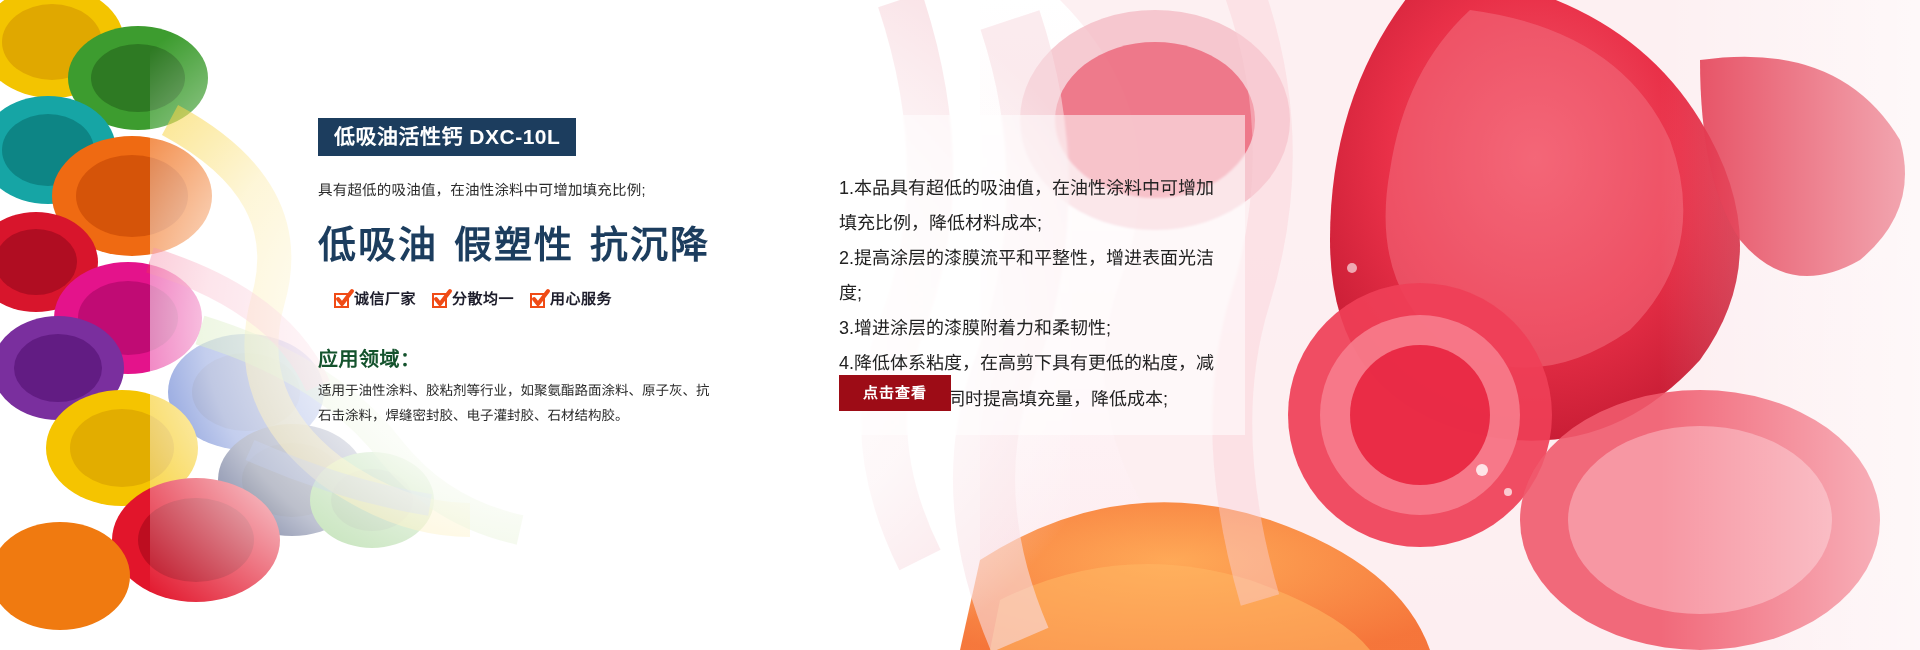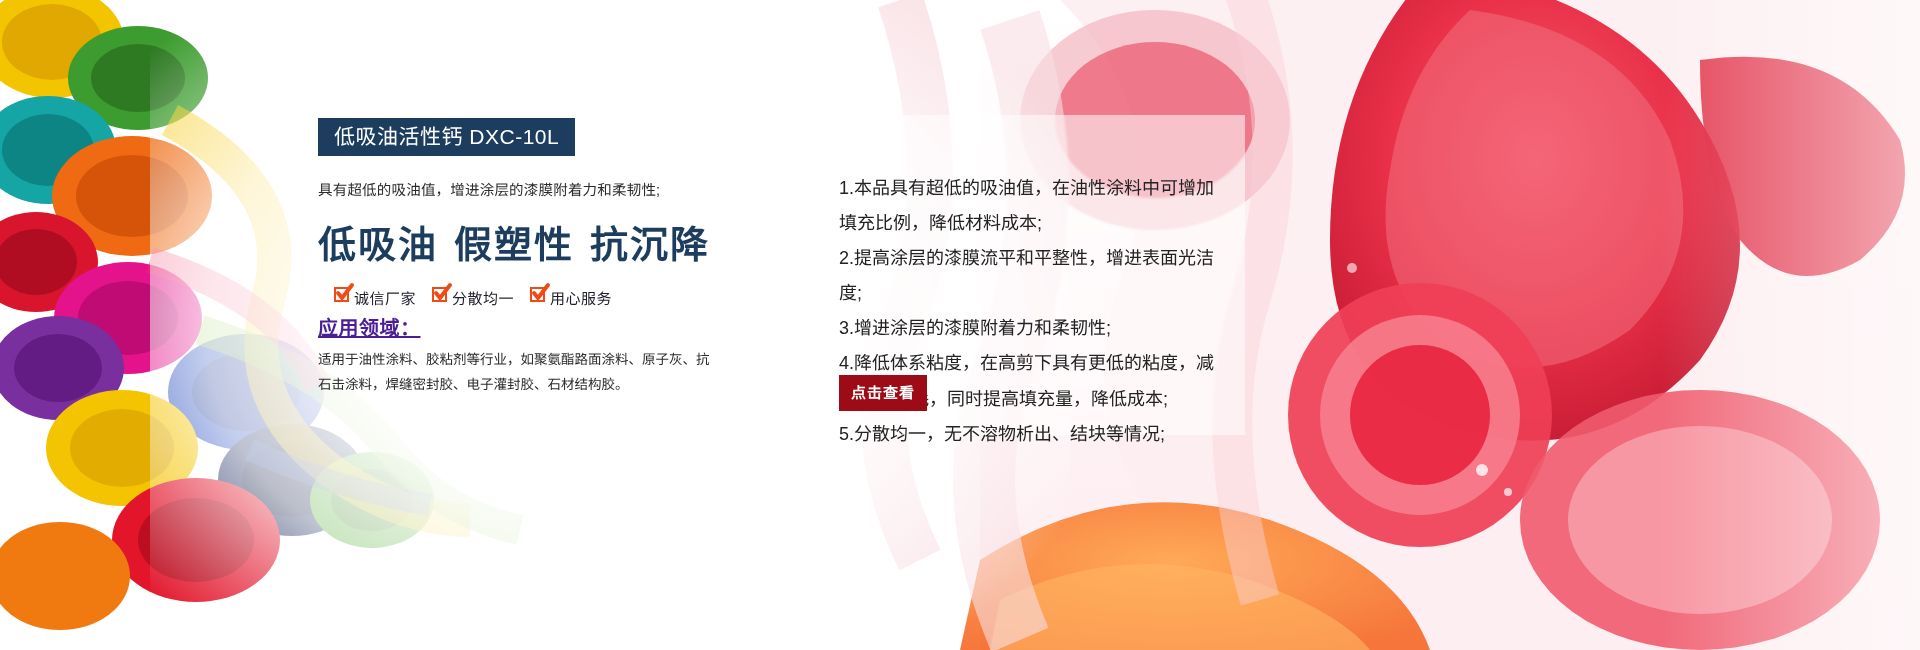--- a/index.html
+++ b/index.html
@@ -33,21 +33,21 @@
   }
 
   
   .copy{position:absolute;left:318px;top:118px;width:400px;z-index:6;}
 
   .title-chip{
     display:inline-block;
     background:#1c3d5e;
     color:#ffffff;
     font-size:21px;
-    font-weight:normal;
+    font-weight:bold;
     letter-spacing:.5px;
     padding:8px 16px 9px 16px;
     line-height:1;
     white-space:nowrap;
   }
 
   .lede{
     margin-top:22px;
     font-size:14.5px;
     color:#2b2b2b;
@@ -67,35 +67,34 @@
     gap:16px;
   }
 
   .badges{
     margin-top:18px;
     display:flex;
     align-items:center;
     gap:16px;
     padding-left:16px;
   }
-  .badge{display:flex;align-items:flex-start;gap:5px;white-space:nowrap;}
+  .badge{display:flex;align-items:flex-end;gap:5px;white-space:nowrap;font-weight:bold;}
   .tick{
     position:relative;width:15px;height:15px;flex:0 0 15px;
     border:2px solid #f04b16;box-sizing:border-box;
   }
   .tick svg{position:absolute;left:-3px;top:-7px;width:22px;height:22px;}
   .badge-label{font-size:15px;color:#1d1d2b;letter-spacing:.5px;}
 
   .field-title{
-    margin-top:4px;
+    margin-top:35px;
     font-size:20px;
     font-weight:bold;
-    color:#4c1d95;
+    color:#14532d;
     letter-spacing:.5px;
-    text-decoration:underline;
   }
   .field-body{
     margin-top:7px;
     font-size:13.5px;
     line-height:1.85;
     color:#2b2b2b;
     width:392px;
   }
 
   
@@ -118,21 +117,21 @@
   }
   .feature-list .li{margin:0;}
 
   .cta{
     position:absolute;left:34px;top:260px;
     background:#9d0c16;
     color:#ffffff;
     font-size:15px;
     font-weight:bold;
     letter-spacing:1px;
-    padding:9px 12px;
+    padding:9px 24px;
     border:none;
     cursor:pointer;
     line-height:1.2;
   }
 </style>
 </head>
 <body>
 
 <div class="banner">
 
@@ -238,21 +237,21 @@
       </g>
     </svg>
     <div class="veil"></div>
     <div class="veil-r"></div>
   </div>
 
   <div class="copy">
 
     <div class="title-chip">低吸油活性钙 DXC-10L</div>
 
-    <div class="lede">具有超低的吸油值，增进涂层的漆膜附着力和柔韧性;</div>
+    <div class="lede">具有超低的吸油值，在油性涂料中可增加填充比例;</div>
 
     <div class="slogan">
       <span>低吸油</span>
       <span>假塑性</span>
       <span>抗沉降</span>
     </div>
 
     <div class="badges">
       <div class="badge">
         <span class="tick">
@@ -285,20 +284,19 @@
   </div>
 
   <div class="panel">
     <div class="panel-inner">
 
       <div class="feature-list">
         <p class="li">1.本品具有超低的吸油值，在油性涂料中可增加填充比例，降低材料成本;</p>
         <p class="li">2.提高涂层的漆膜流平和平整性，增进表面光洁度;</p>
         <p class="li">3.增进涂层的漆膜附着力和柔韧性;</p>
         <p class="li">4.降低体系粘度，在高剪下具有更低的粘度，减少加工能耗，同时提高填充量，降低成本;</p>
-        <p class="li">5.分散均一，无不溶物析出、结块等情况;</p>
       </div>
     </div>
 
     <button class="cta">点击查看</button>
   </div>
 
 </div>
 
 </body></html>

